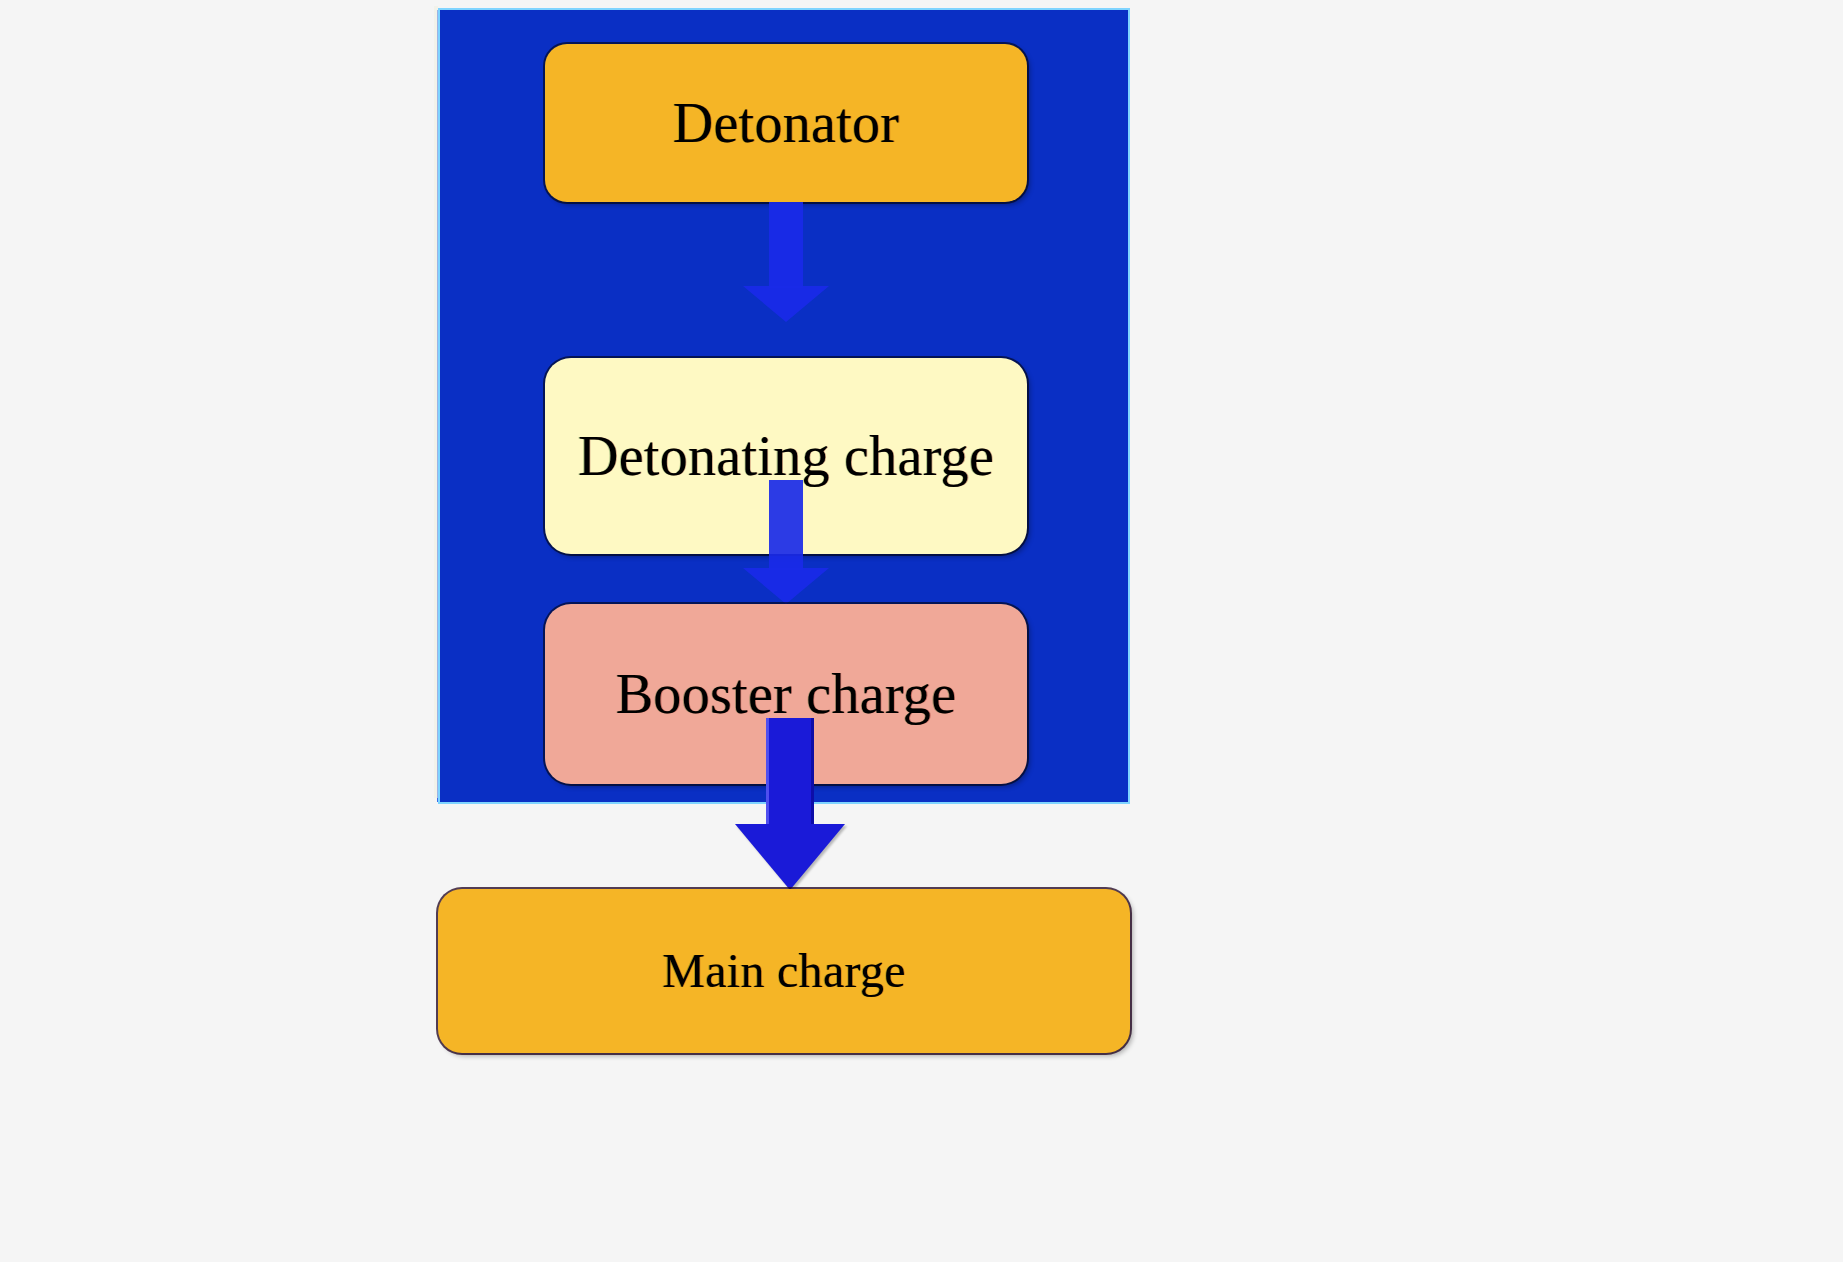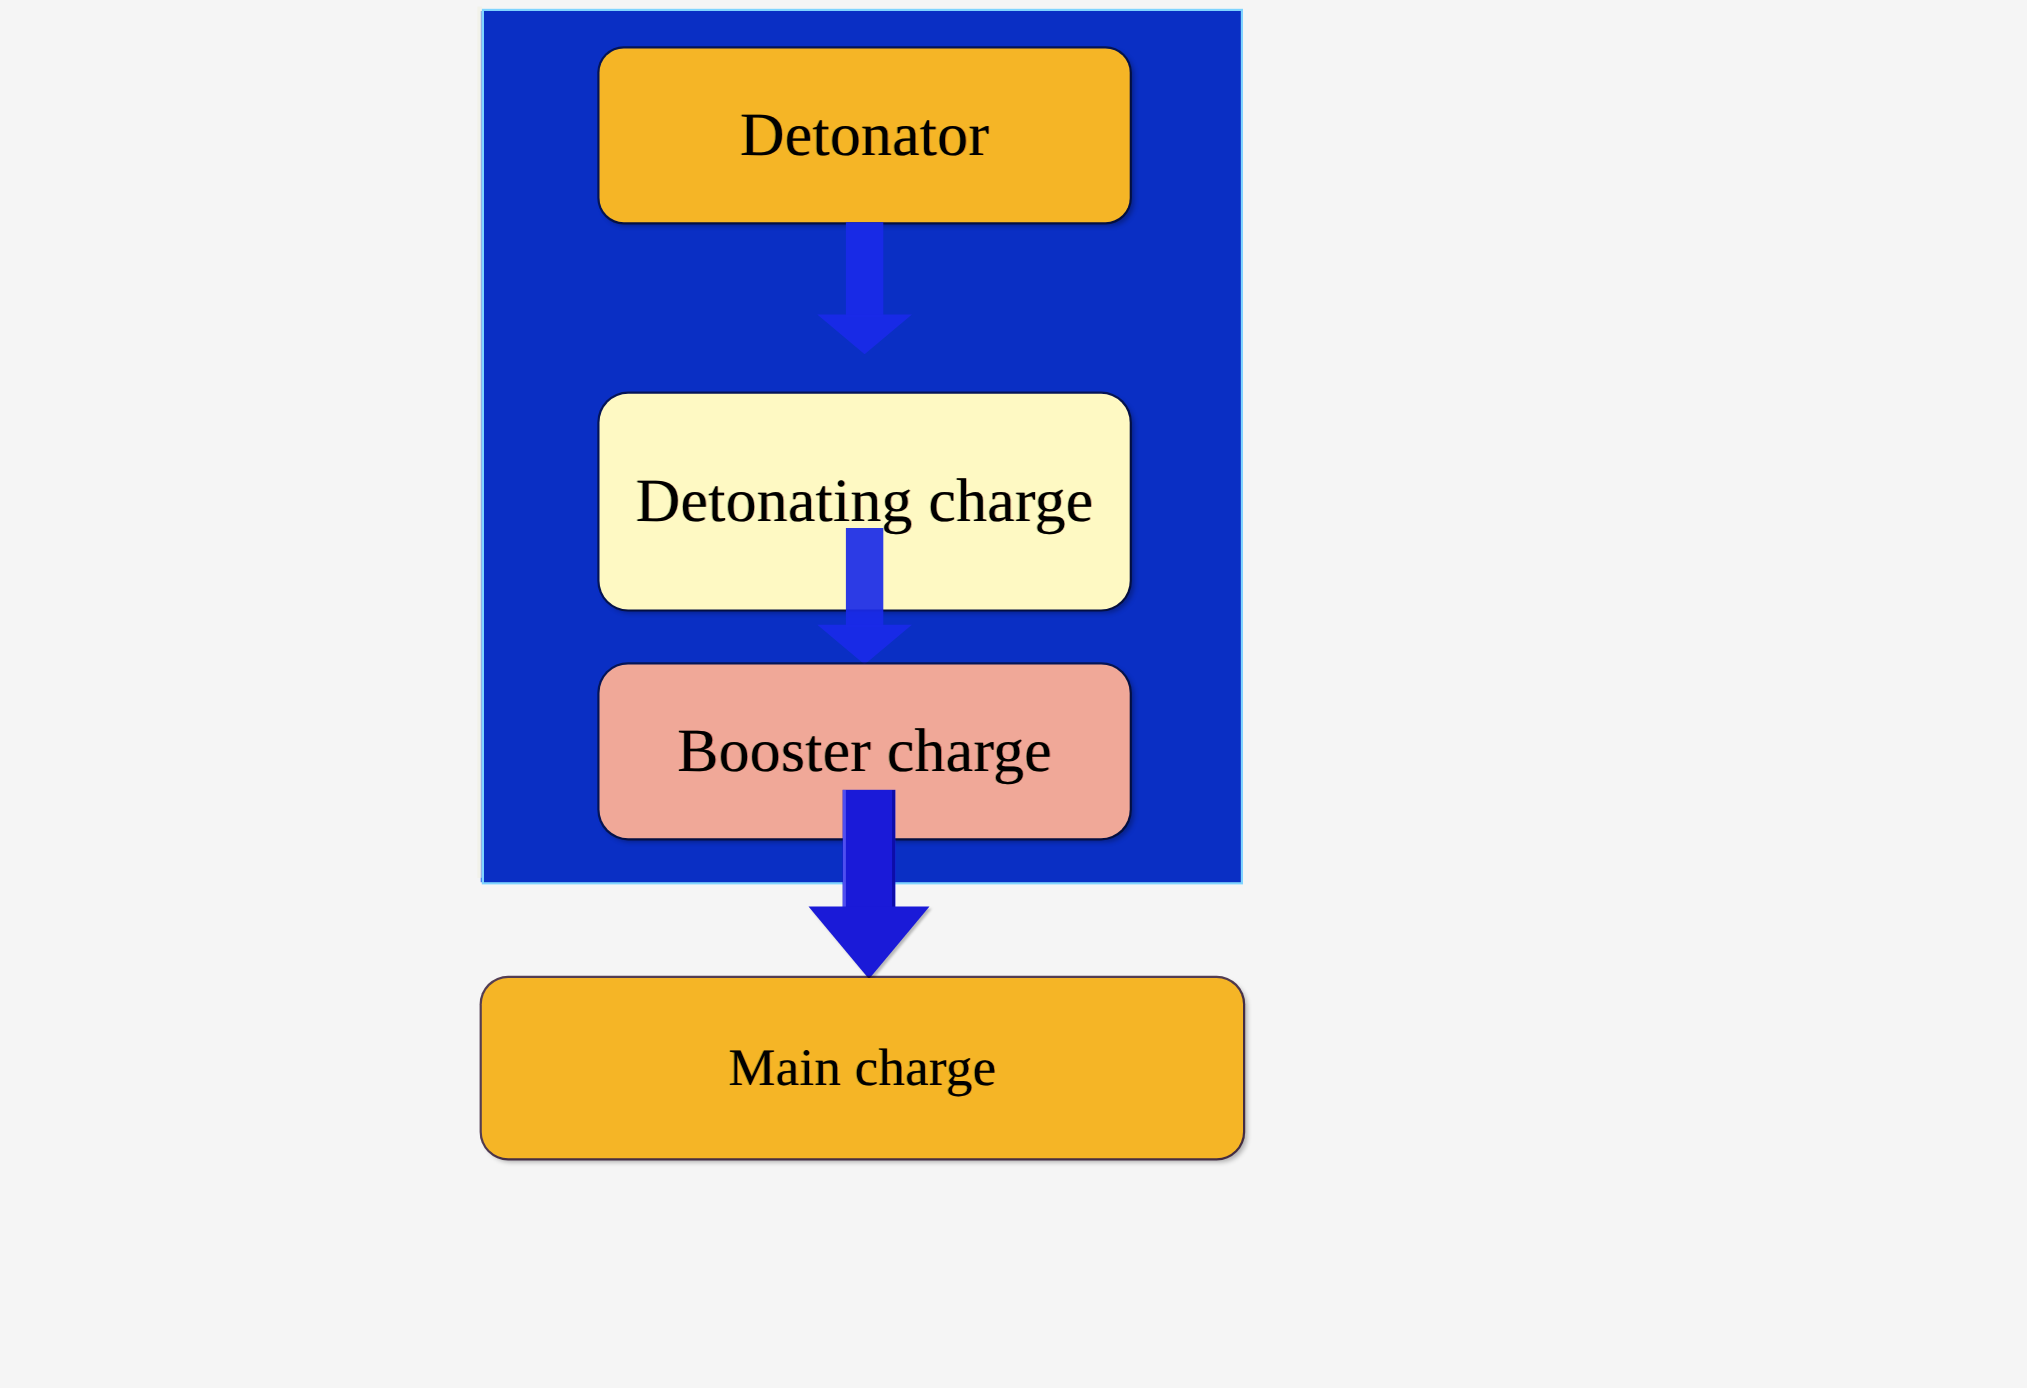--- a/index.html
+++ b/index.html
@@ -84,21 +84,21 @@
     height: 196px;
     background: #fef9c3;
     border-radius: 26px;
     margin-top: 36px;
   }
   
   #node-booster {
     left: 545px;
     top: 604px;
     width: 482px;
-    height: 158px;
+    height: 180px;
     background: #f0a898;
     border-radius: 26px;
     align-items: center;
   }
   
   #node-main {
     left: 438px;
     top: 889px;
     width: 692px;
     height: 164px;

